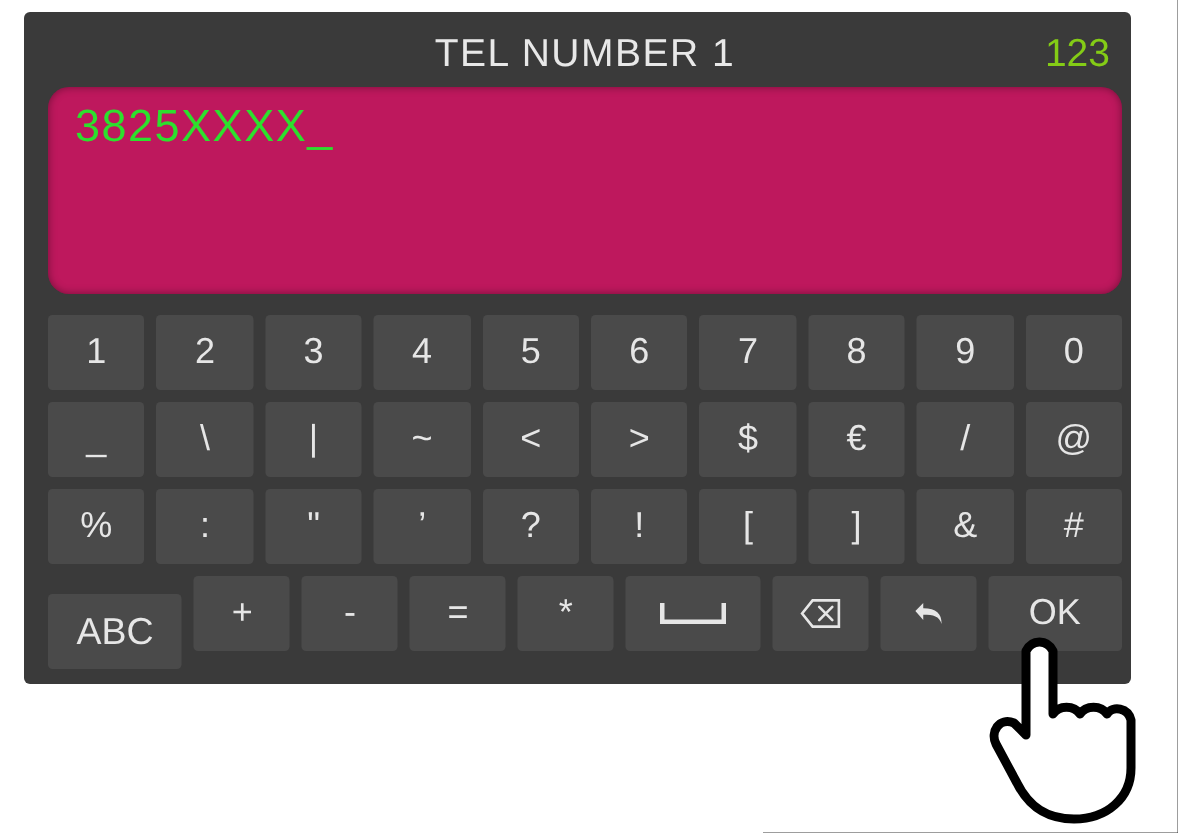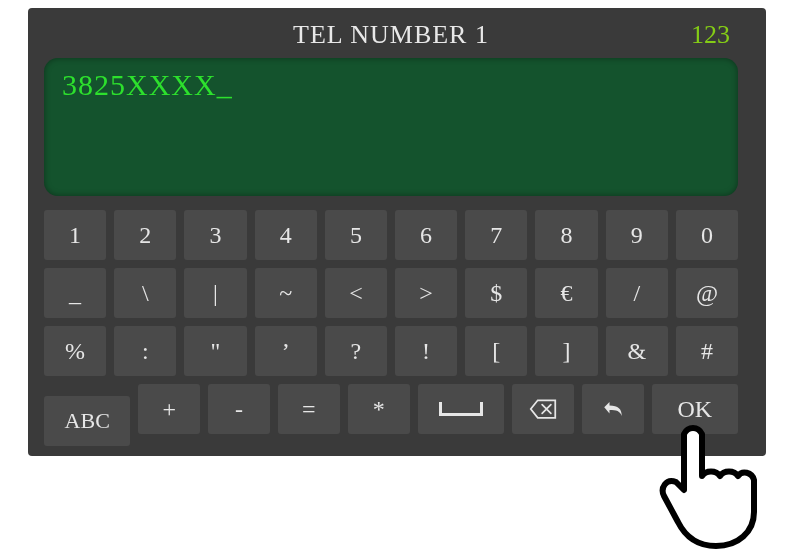--- a/index.html
+++ b/index.html
@@ -5,30 +5,29 @@
     * { margin: 0; padding: 0; box-sizing: border-box; }
     body {
       width: 785px;
       height: 555px;
       background: #ffffff;
       font-family: Arial, Helvetica, sans-serif;
       position: relative;
     }
     .device {
       position: absolute;
-      left: 28px;
+      left: 16px;
       top: 8px;
       width: 738px;
       height: 448px;
       background: #3a3a3a;
       border-radius: 4px;
-      padding: 10px 28px 10px 16px;
+      padding: 10px 6px 10px 16px;
       display: flex;
       flex-direction: column;
-      font-family: Liberation Serif, serif;
     }
     .header {
       position: relative;
       height: 36px;
       display: flex;
       align-items: center;
       justify-content: center;
     }
     .title {
       color: #e8e8e8;
@@ -38,21 +37,21 @@
     .mode-indicator {
       position: absolute;
       right: 8px;
       top: 2px;
       color: #84cc16;
       font-size: 26px;
       font-weight: 500;
     }
     .display {
       margin-top: 6px;
-      background: #14532d;
+      background: #be185d;
       border-radius: 14px;
       height: 144px;
       padding: 10px 18px;
       color: #2de02d;
       font-size: 30px;
       letter-spacing: 1px;
       box-shadow: inset 0 0 6px rgba(0,0,0,0.4);
     }
     .display .cursor {
       color: #2de02d;
@@ -77,21 +76,21 @@
       align-items: center;
       justify-content: center;
       border-radius: 3px;
       cursor: pointer;
       user-select: none;
     }
     .key.wide {
       flex: 1.4 1 0;
     }
     .key.abc {
-      font-size: 22px;
+      font-size: 25px;
       margin-top: 12px;
     }
     .key.small-icon svg {
       width: 28px;
       height: 24px;
     }
     .spacebar-glyph {
       width: 44px;
       height: 14px;
       border-left: 3px solid #e6e6e6;

